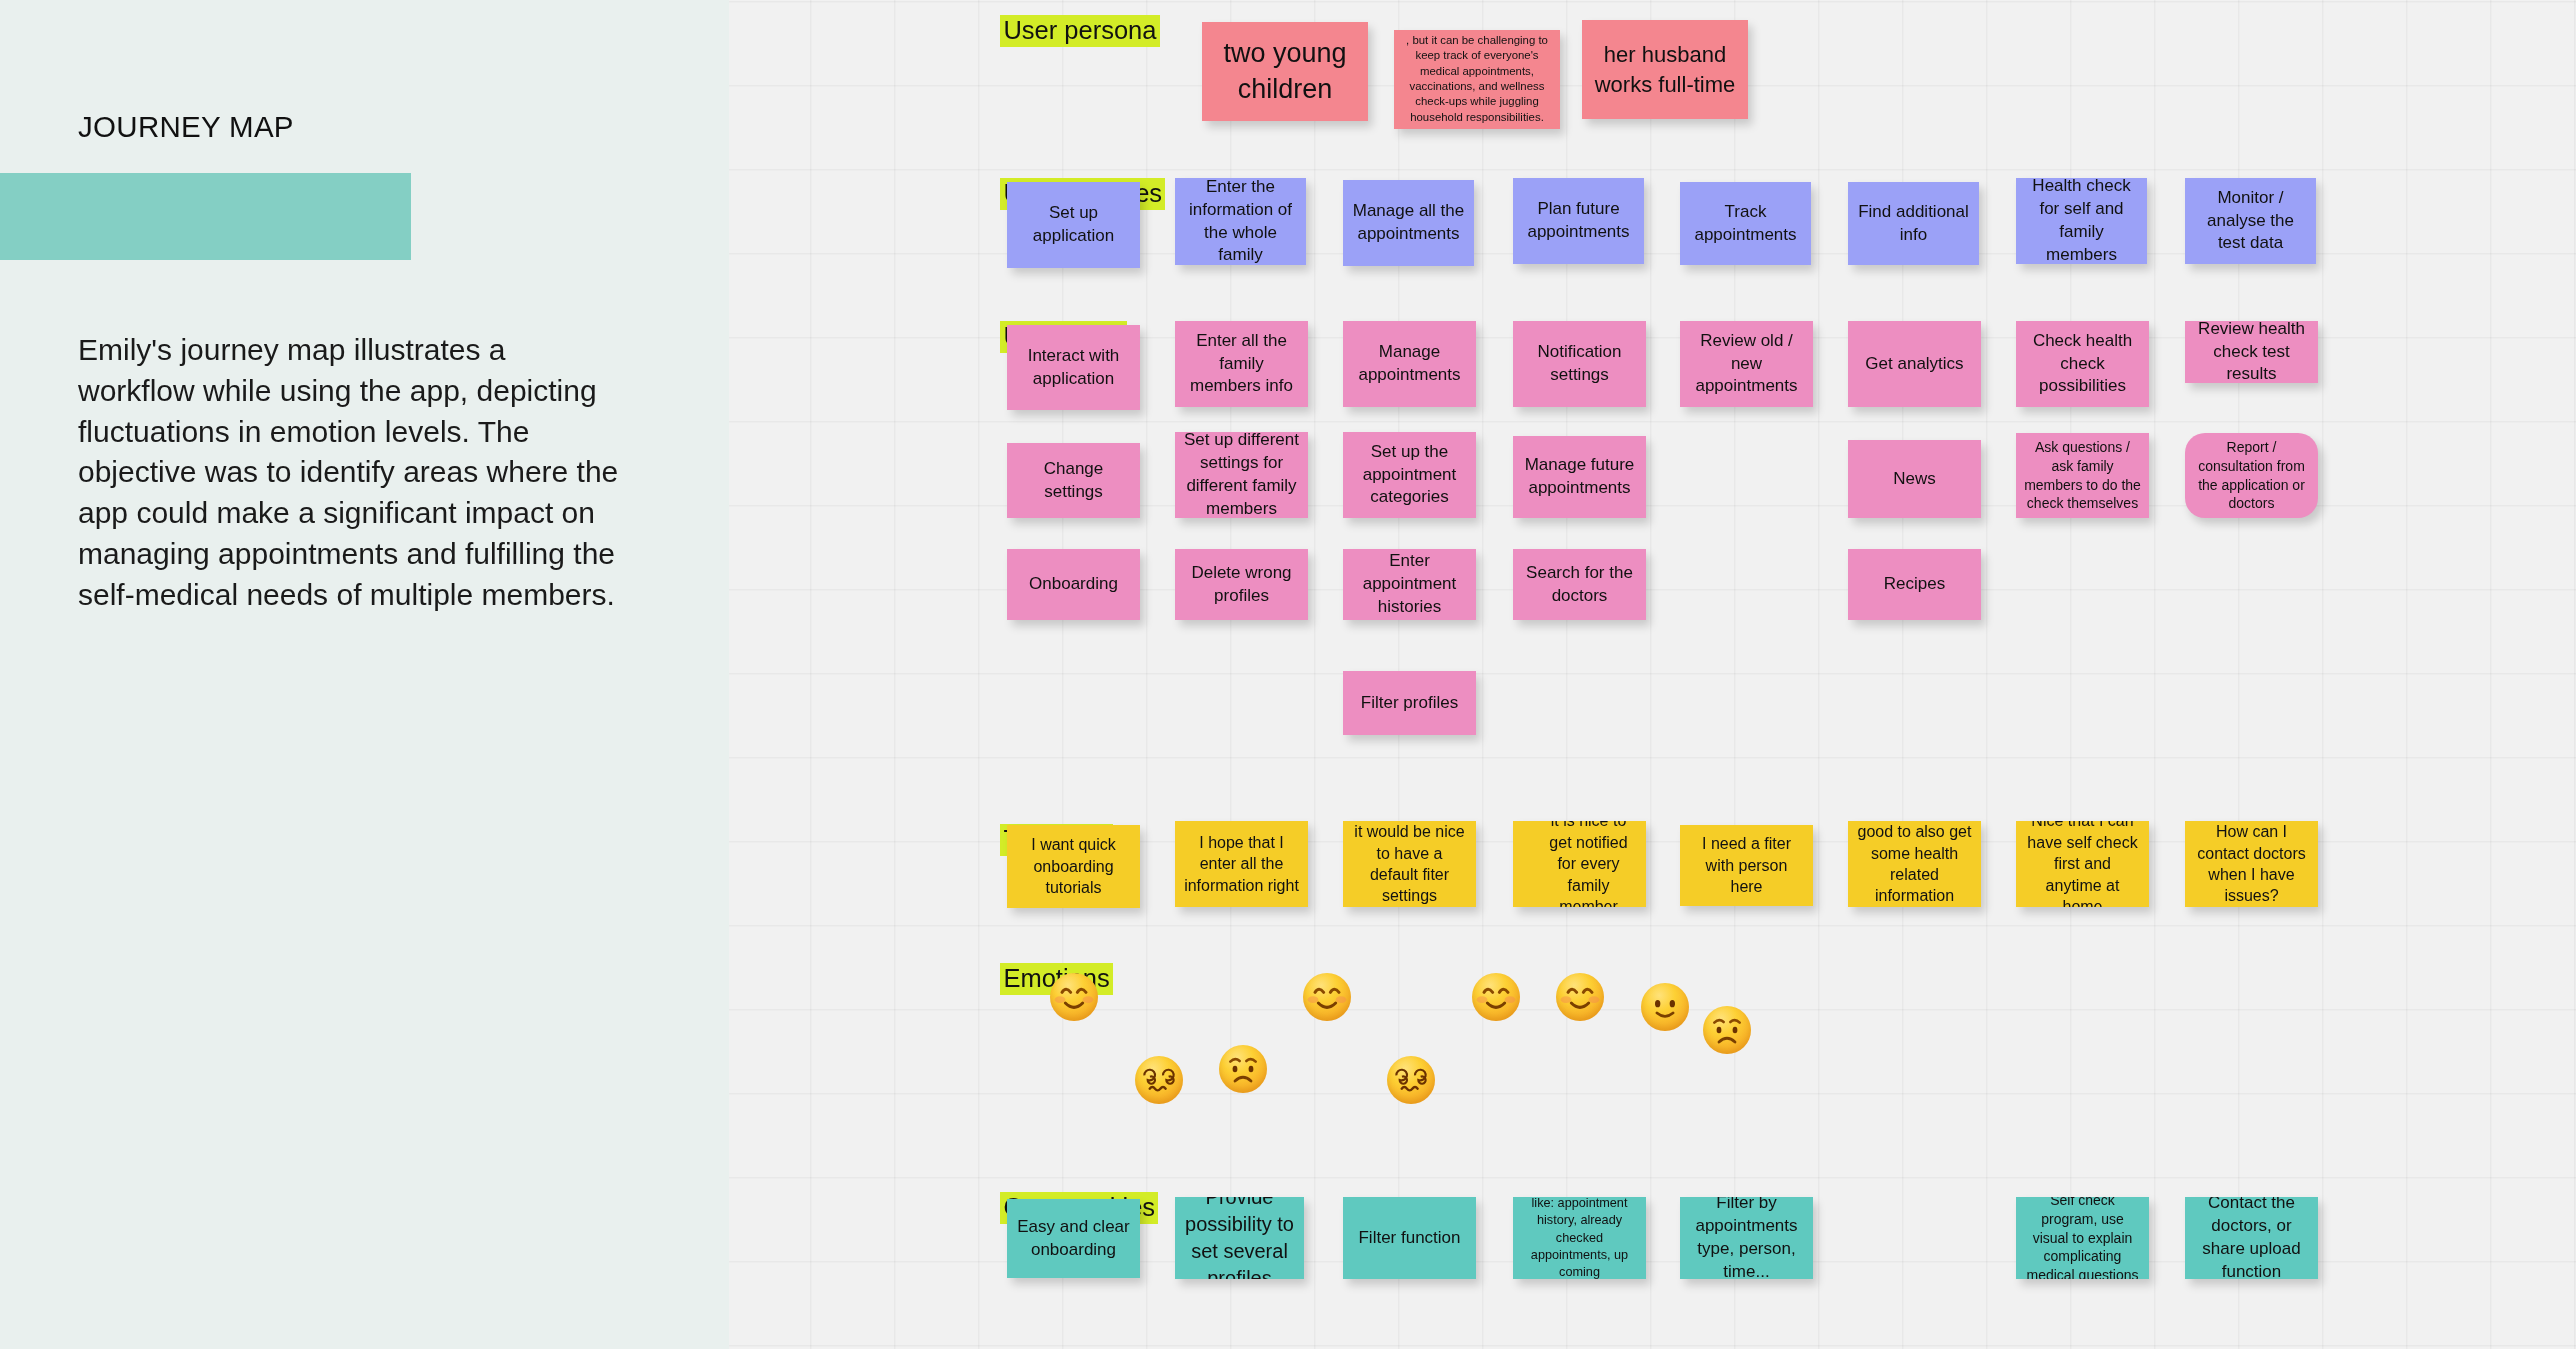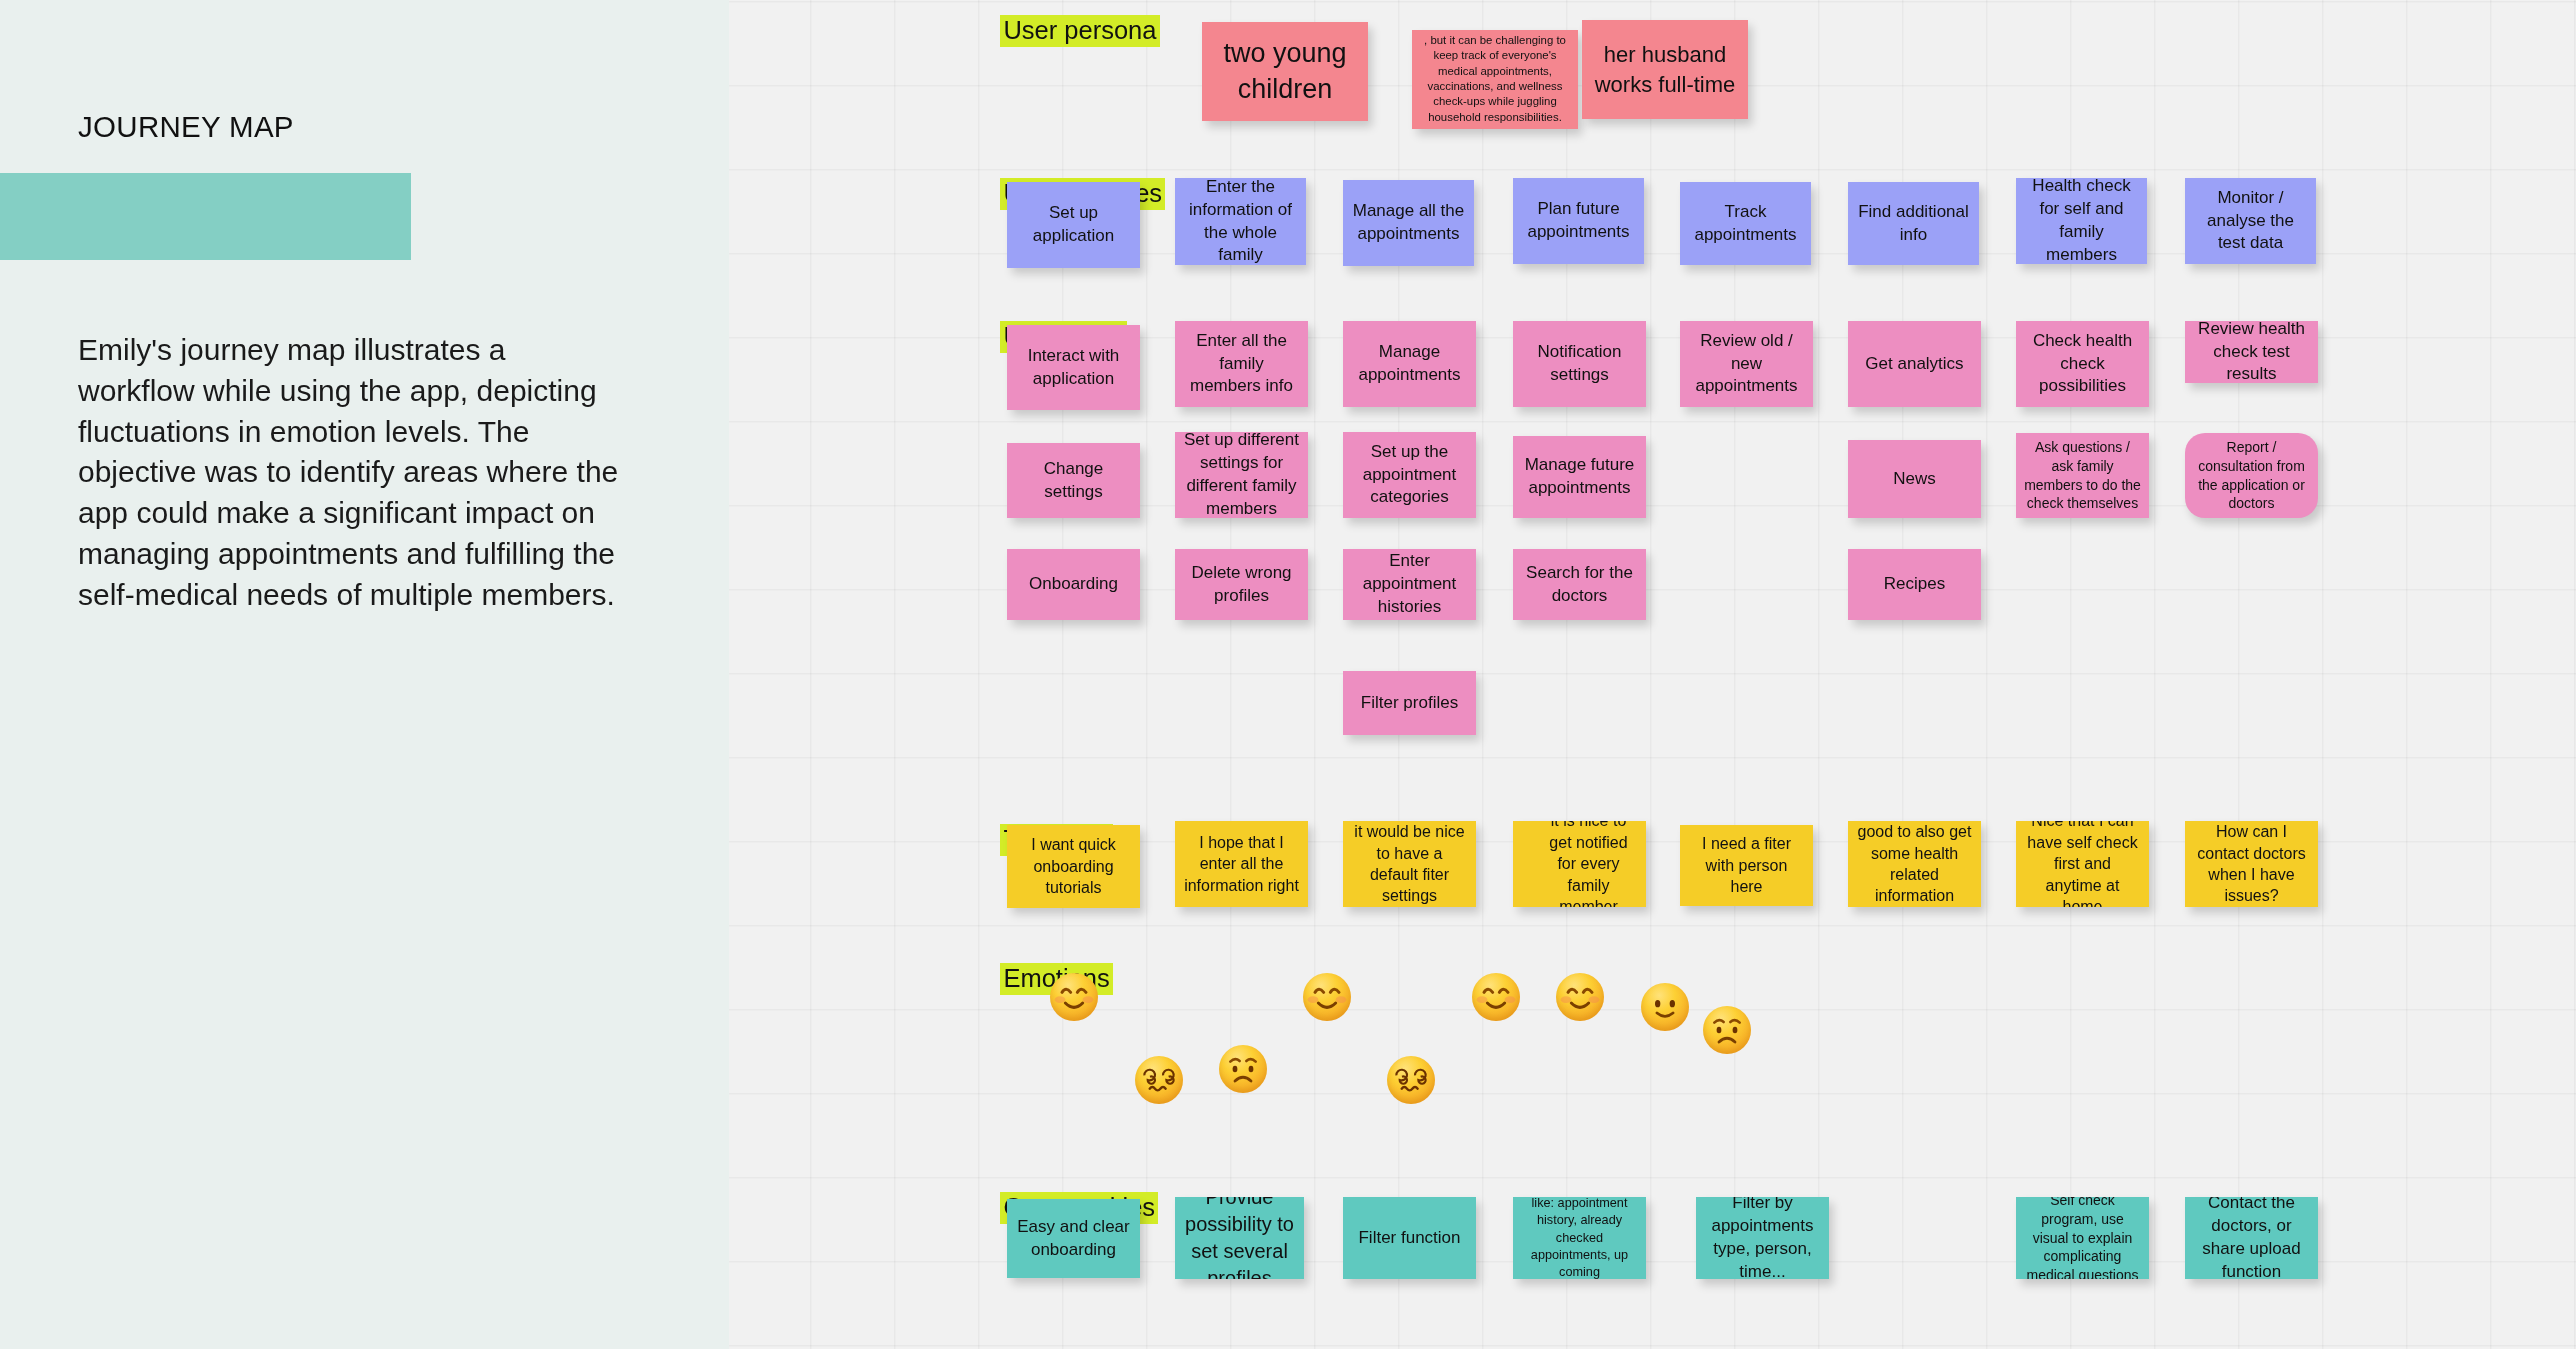--- a/index.html
+++ b/index.html
@@ -119,21 +119,21 @@
     <div class="row-label" style="left:271px; top:321px;">User tasks</div>
     <div class="row-label" style="left:271px; top:824px;">Thoughts</div>
     <div class="row-label" style="left:271px; top:963px;">Emotions</div>
     <div class="row-label" style="left:271px; top:1192px;">Opportunities</div>
 
 
     <div class="note persona" style="left:473px; top:21.5px; width:166px; height:99px; font-size:27px;">
       <span class="txt">two young children</span>
       </div>
 
-    <div class="note persona" style="left:683px; top:29.5px; width:166px; height:99px; font-size:11.4px;">
+    <div class="note persona" style="left:665px; top:29.5px; width:166px; height:99px; font-size:11.4px;">
       <span class="txt">, but it can be challenging to keep track of everyone's medical appointments, vaccinations, and wellness check-ups while juggling household responsibilities.</span>
       </div>
 
     <div class="note persona" style="left:853px; top:20px; width:166px; height:99px; font-size:22px;">
       <span class="txt">her husband works full-time</span>
       </div>
 
 
     <div class="note activity" style="left:278px; top:182px; width:133px; height:86px; font-size:17px;">
       <span class="txt">Set up application</span>
@@ -333,21 +333,21 @@
       </div>
     <div class="note opp" style="left:446px; top:1197px; width:129px; height:82px; font-size:20px;">
       <span class="txt">Provide possibility to set several profiles</span>
       </div>
     <div class="note opp" style="left:614px; top:1197px; width:133px; height:82px; font-size:17px;">
       <span class="txt">Filter function</span>
       </div>
     <div class="note opp" style="left:784px; top:1197px; width:133px; height:82px; font-size:12.7px;">
       <span class="txt">provide categories like: appointment history, already checked appointments, up coming appointments etc.</span>
       </div>
-    <div class="note opp" style="left:951px; top:1197px; width:133px; height:82px; font-size:17px;margin-left:16px;">
+    <div class="note opp" style="left:951px; top:1197px; width:133px; height:82px; font-size:17px;">
       <span class="txt">Filter by appointments type, person, time...</span>
       </div>
     <div class="note opp" style="left:1287px; top:1197px; width:133px; height:82px; font-size:14px;">
       <span class="txt">Self check program, use visual to explain complicating medical questions</span>
       </div>
     <div class="note opp" style="left:1456px; top:1197px; width:133px; height:82px; font-size:17px;">
       <span class="txt">Contact the doctors, or share upload function</span>
       </div>
 
   </div>

